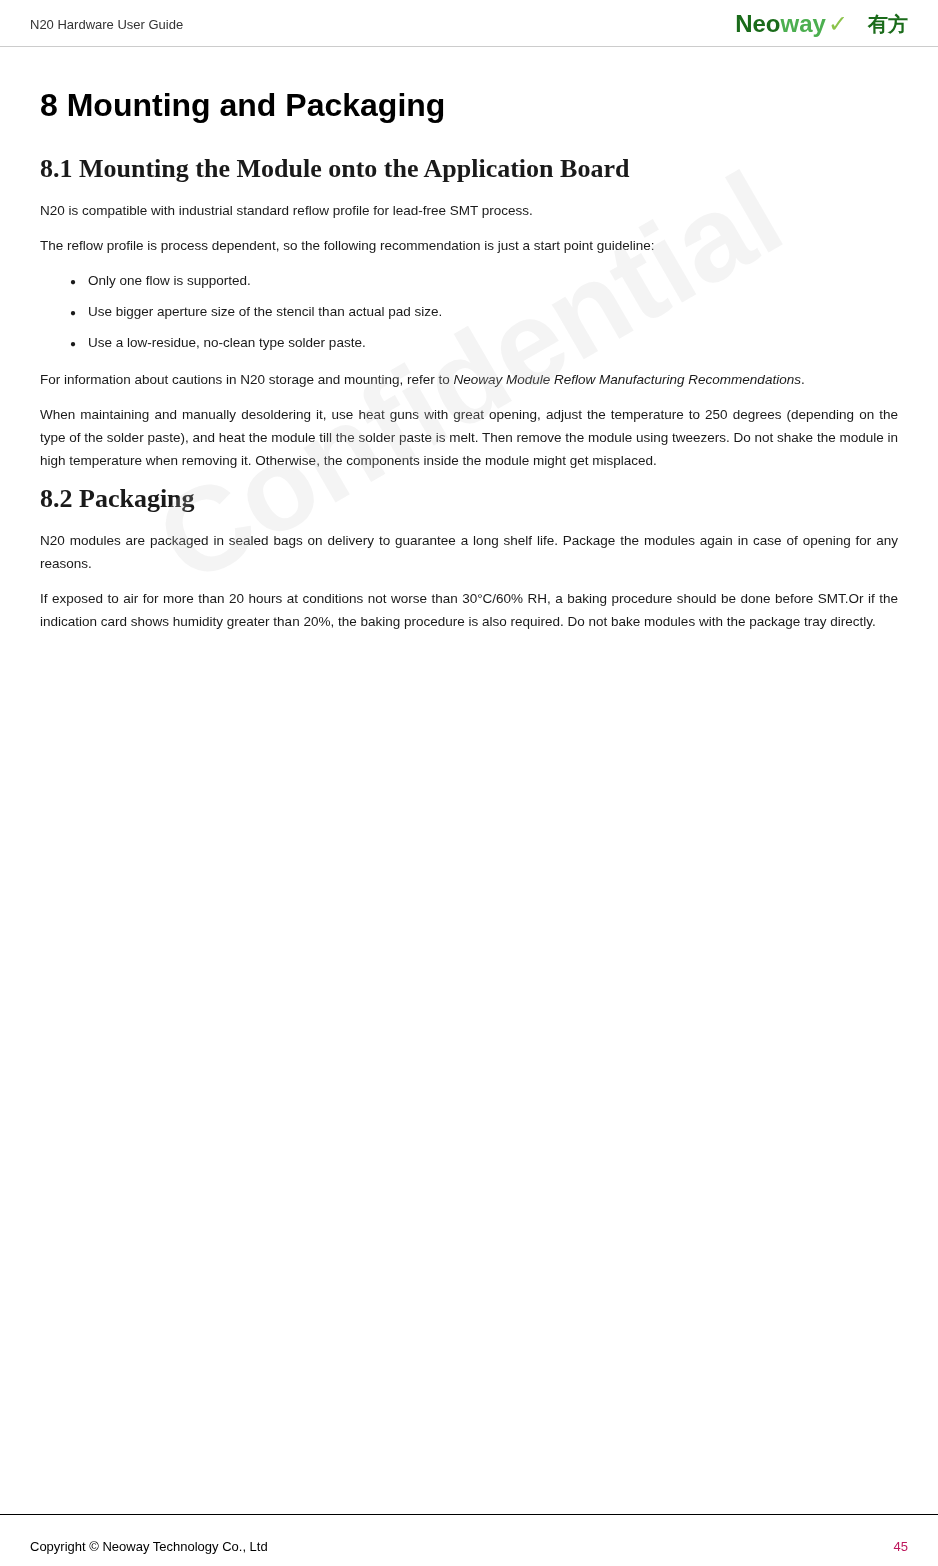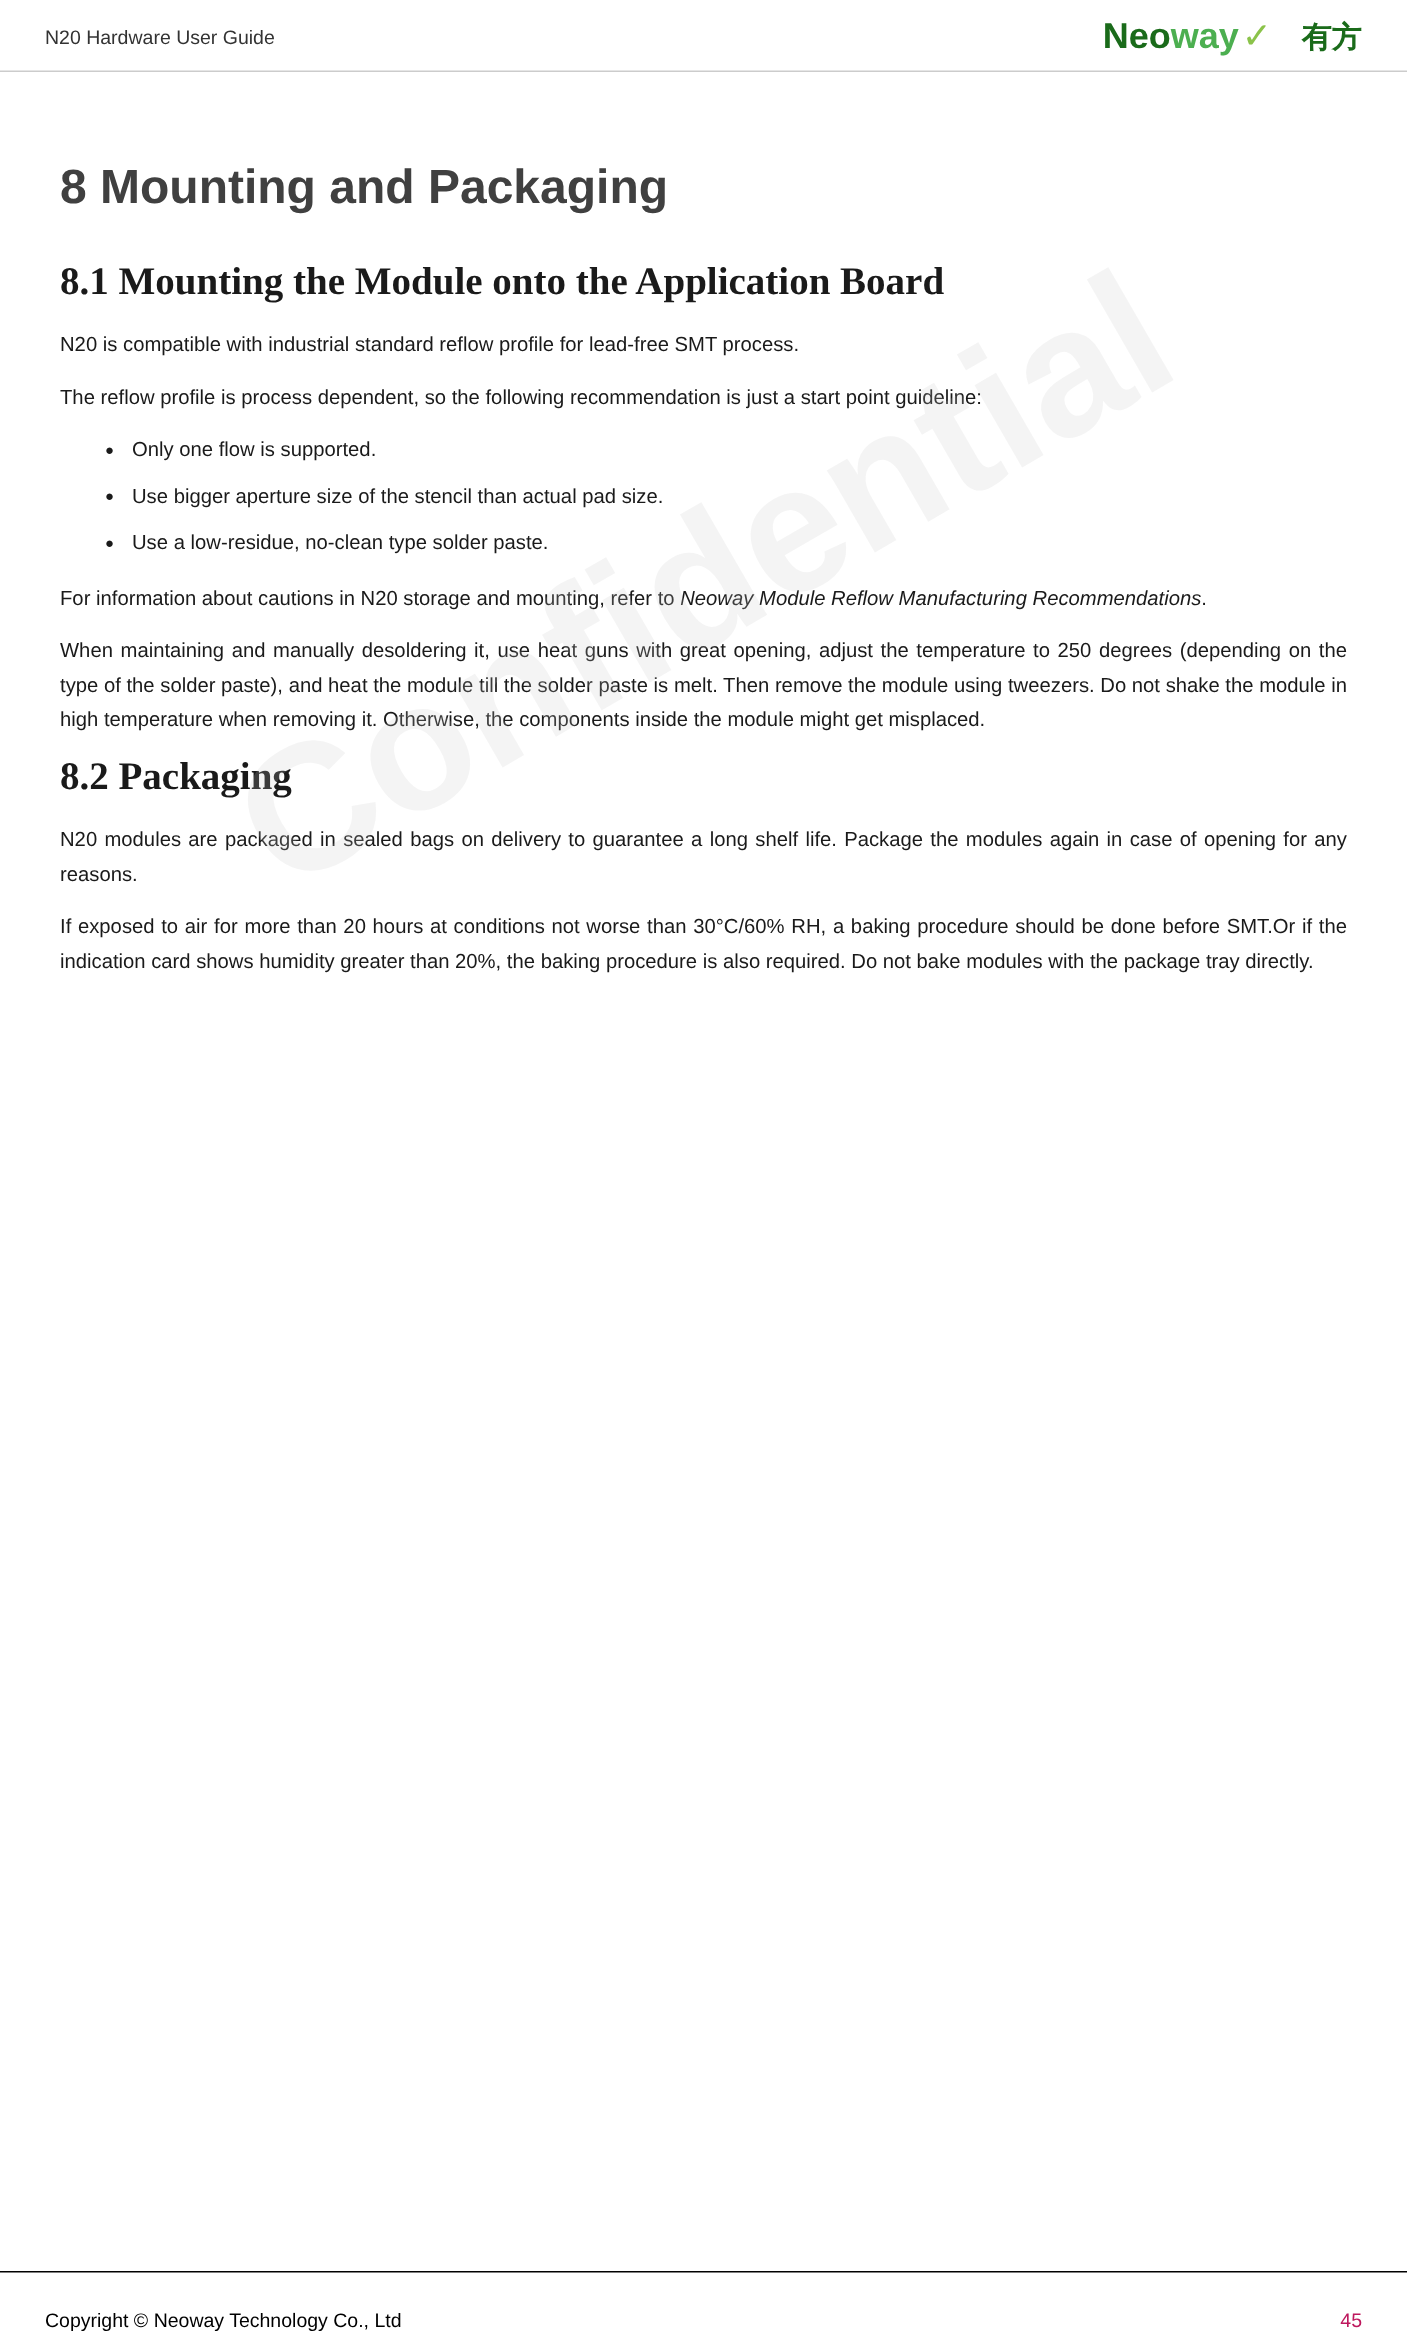--- a/index.html
+++ b/index.html
@@ -51,23 +51,23 @@
       font-weight: bold;
       white-space: nowrap;
       pointer-events: none;
       z-index: 0;
       user-select: none;
     }
 
     .section-title-h1 {
       font-size: 32px;
       font-weight: bold;
-      color: #404040;
+      color: #000000;
       margin-bottom: 30px;
-      margin-top: 28px;
+      margin-top: 10px;
       font-family: Arial, sans-serif;
     }
 
     .section-title-h2 {
       font-size: 26px;
       font-weight: bold;
       color: #1a1a1a;
       margin-bottom: 16px;
       margin-top: 10px;
       font-family: Liberation Serif, serif;

